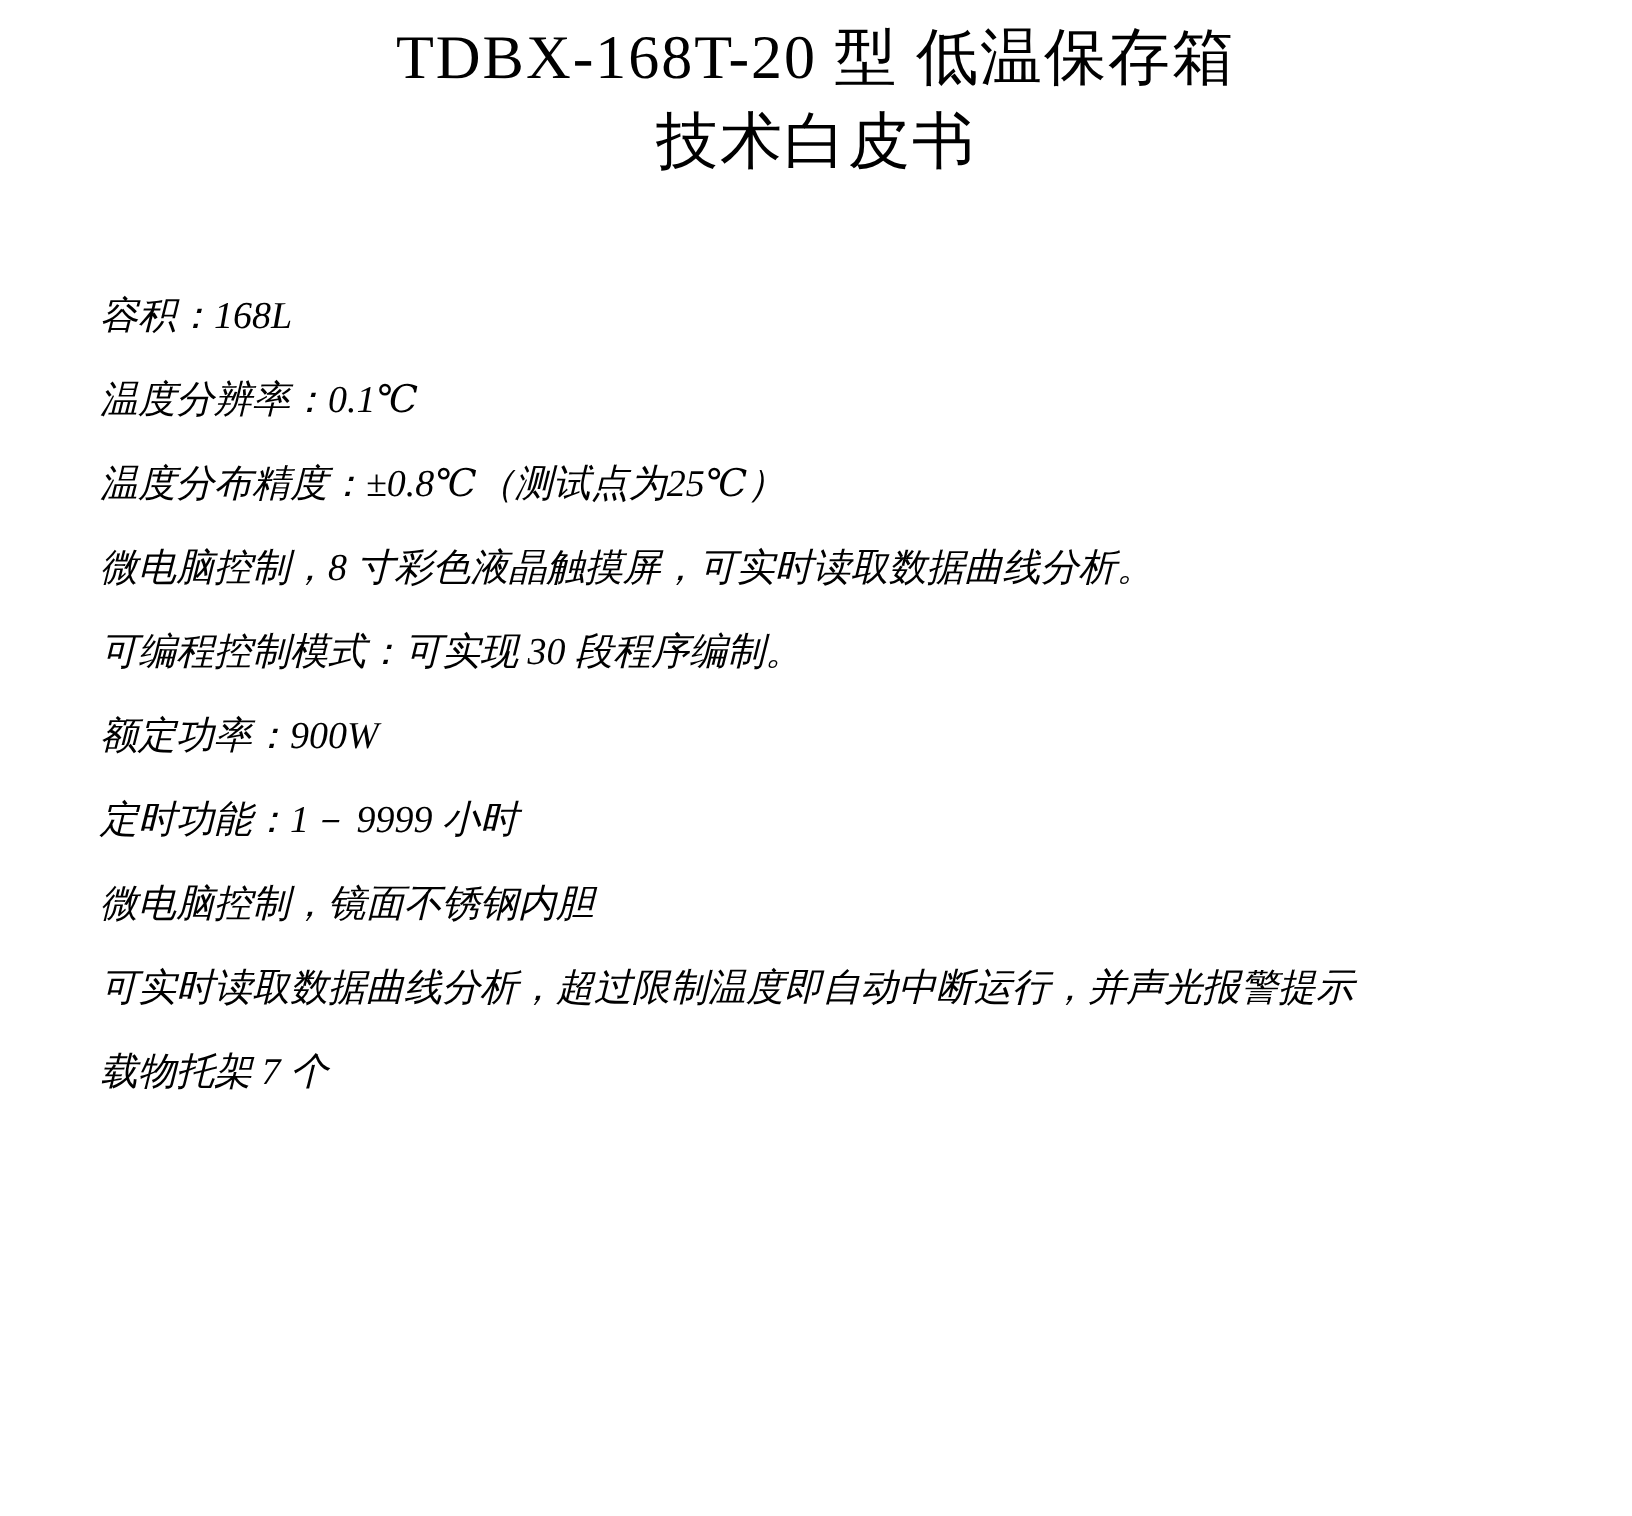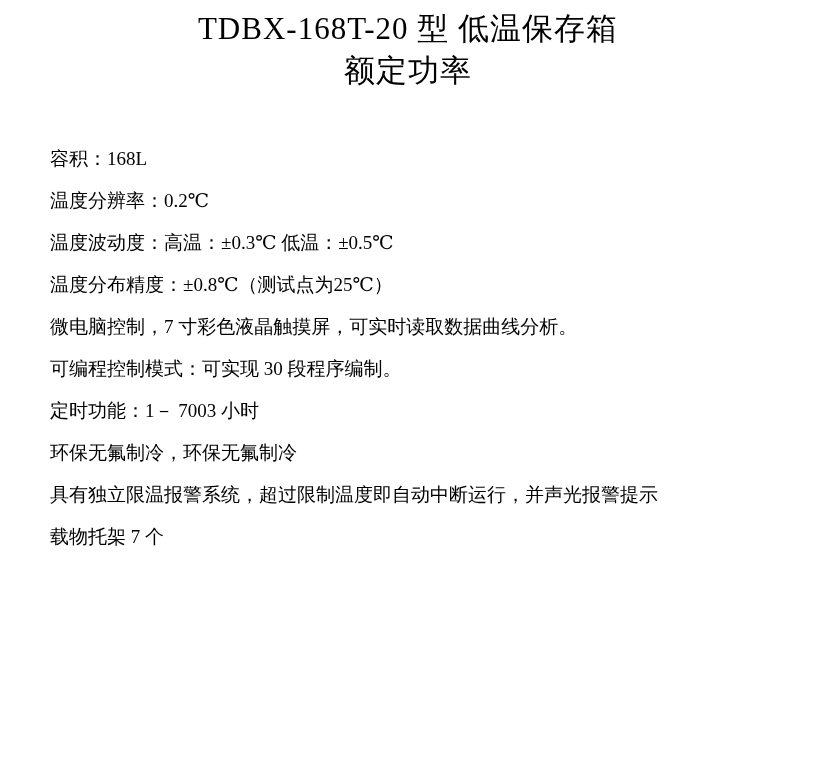--- a/index.html
+++ b/index.html
@@ -33,38 +33,39 @@
   }
   .body-block {
     margin-top: 46px;
     padding-left: 50px;
     padding-right: 30px;
   }
   .para {
     font-size: 19px;
     line-height: 42px;
     white-space: nowrap;
+    font-style: italic;
   }
 </style>
 </head>
 <body>
 
 <div class="page">
 
   <div class="title-block">
     <div class="title-line">TDBX-168T-20 型  低温保存箱</div>
-    <div class="title-line">额定功率</div>
+    <div class="title-line">技术白皮书</div>
   </div>
 
   <div class="body-block">
     <div class="para">容积：168L</div>
-    <div class="para">温度分辨率：0.2℃</div>
-    <div class="para">温度波动度：高温：±0.3℃ 低温：±0.5℃</div>
+    <div class="para">温度分辨率：0.1℃</div>
     <div class="para">温度分布精度：±0.8℃（测试点为25℃）</div>
-    <div class="para">微电脑控制，7 寸彩色液晶触摸屏，可实时读取数据曲线分析。</div>
+    <div class="para">微电脑控制，8 寸彩色液晶触摸屏，可实时读取数据曲线分析。</div>
     <div class="para">可编程控制模式：可实现 30 段程序编制。</div>
-    <div class="para">定时功能：1－ 7003 小时</div>
-    <div class="para">环保无氟制冷，环保无氟制冷</div>
-    <div class="para">具有独立限温报警系统，超过限制温度即自动中断运行，并声光报警提示</div>
+    <div class="para">额定功率：900W</div>
+    <div class="para">定时功能：1－ 9999 小时</div>
+    <div class="para">微电脑控制，镜面不锈钢内胆</div>
+    <div class="para">可实时读取数据曲线分析，超过限制温度即自动中断运行，并声光报警提示</div>
     <div class="para">载物托架 7 个</div>
   </div>
 
 </div>
 
 </body></html>

